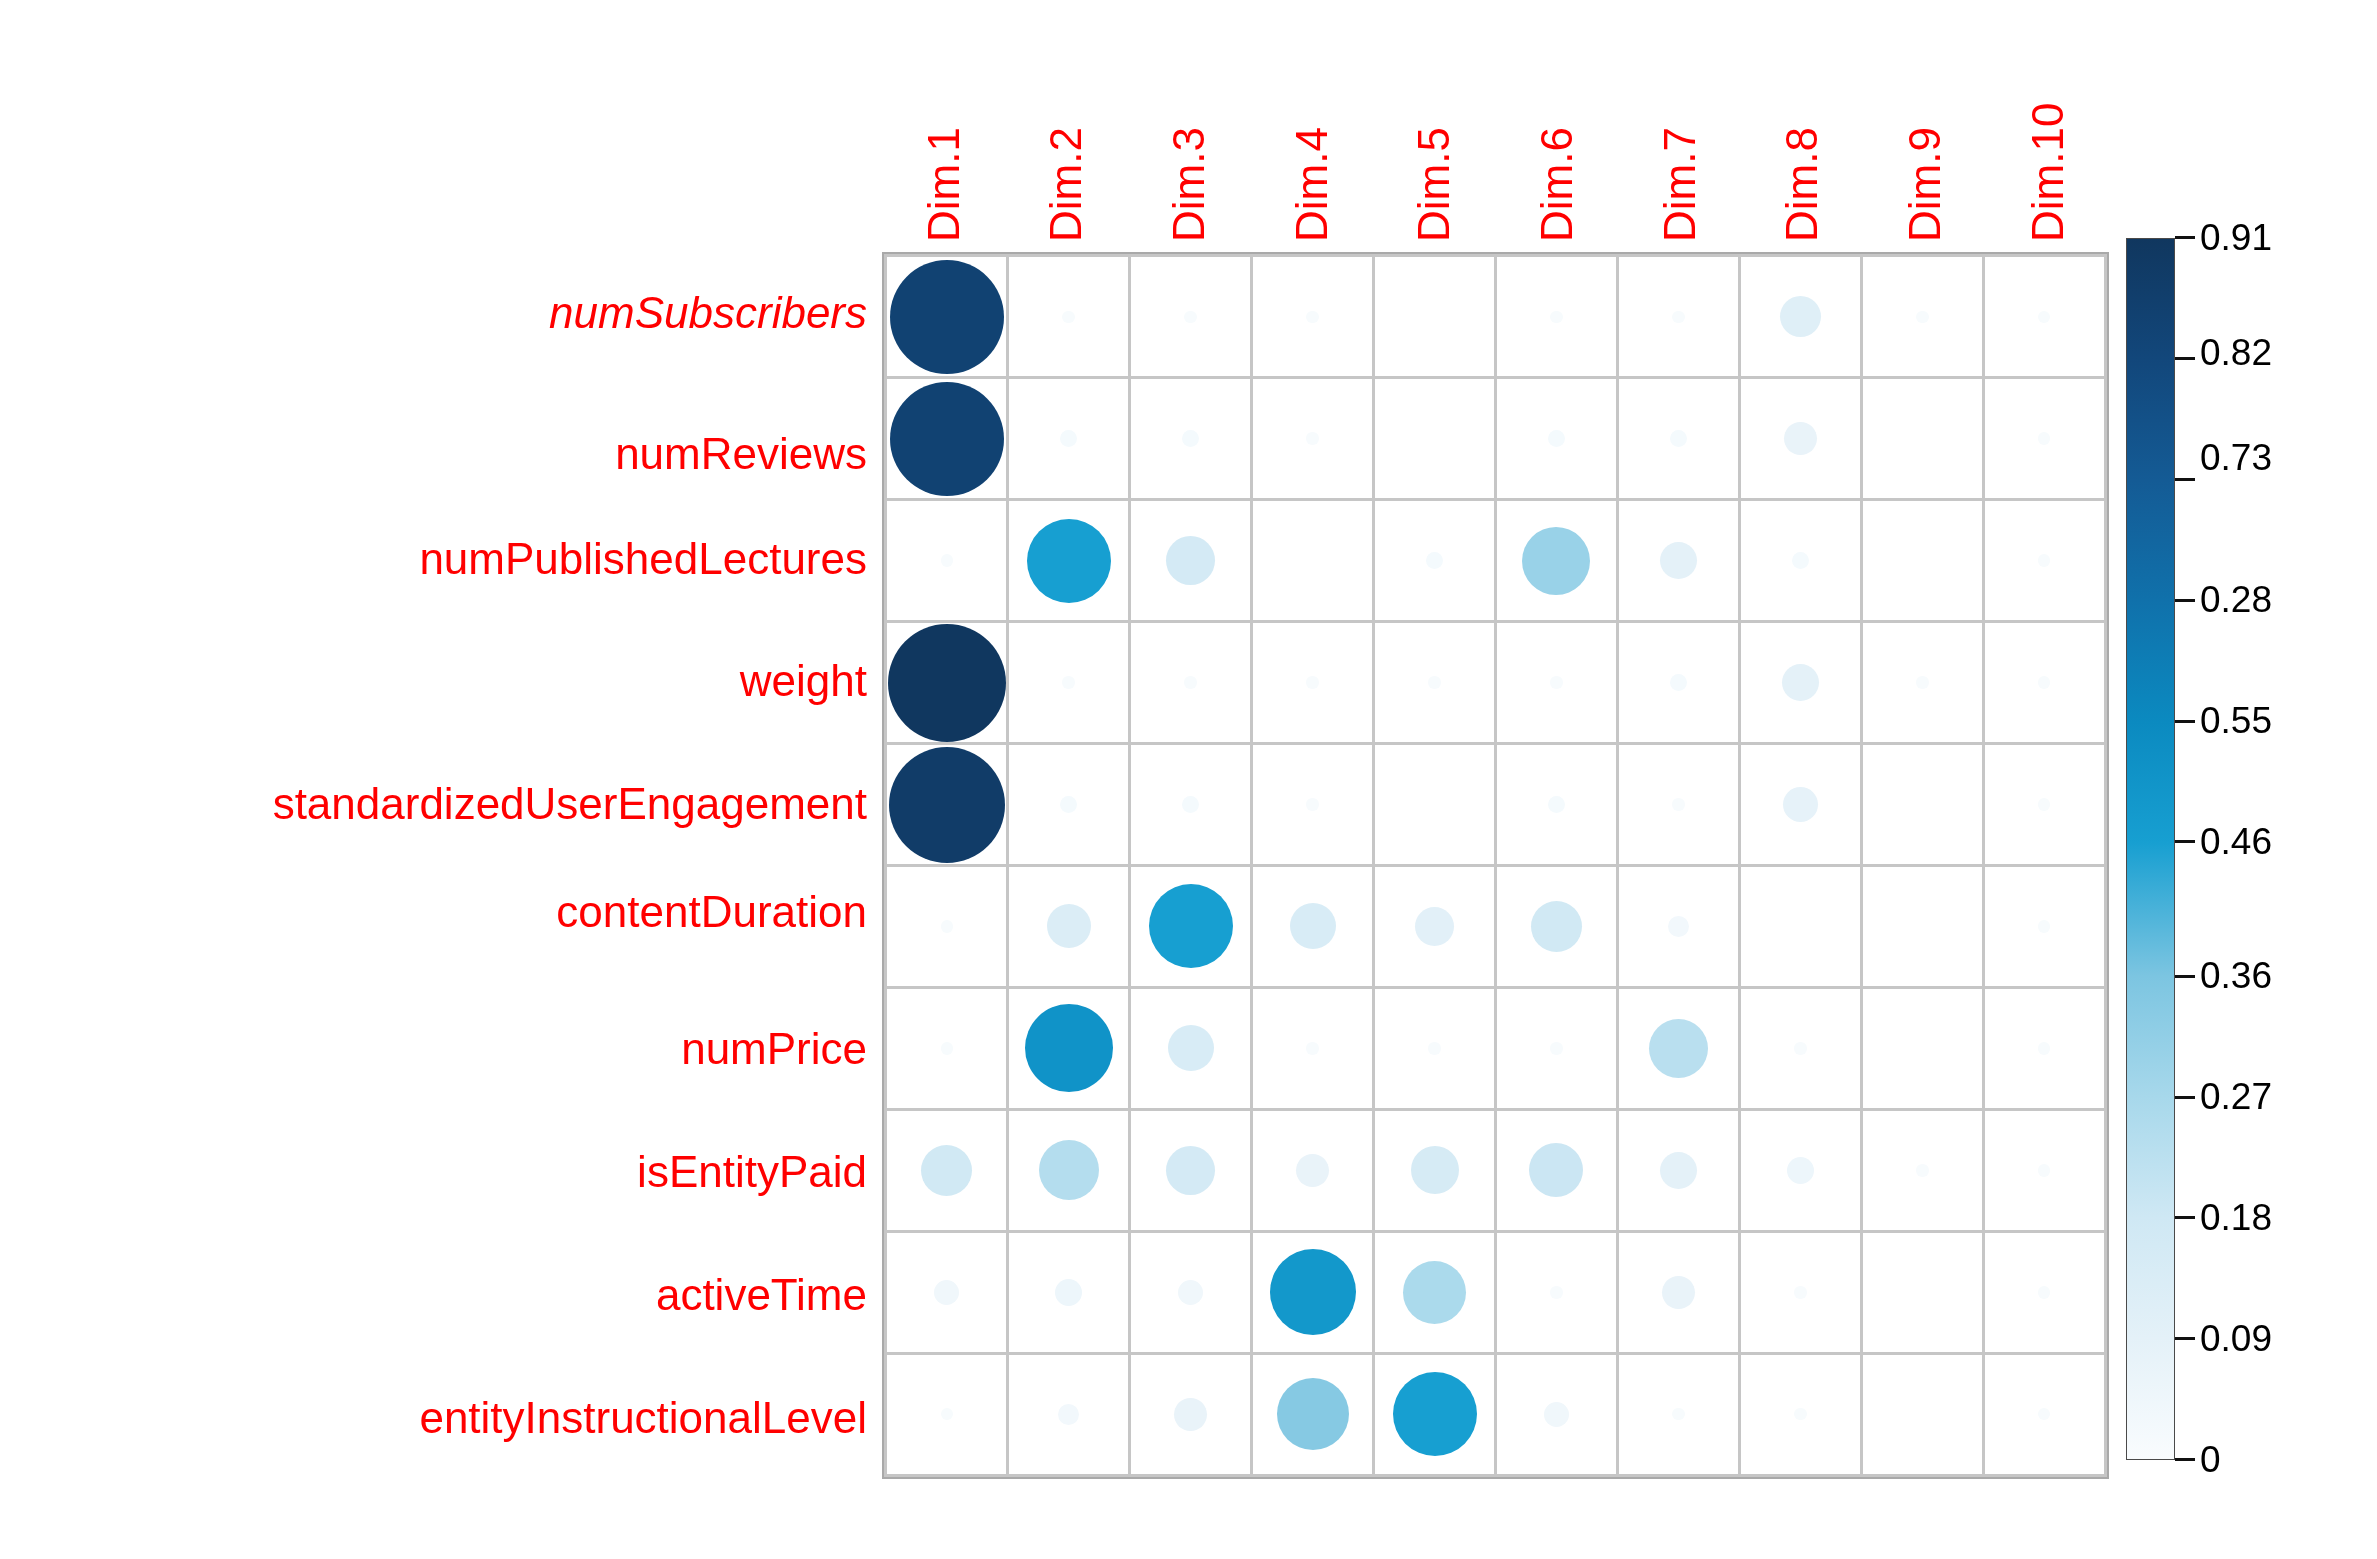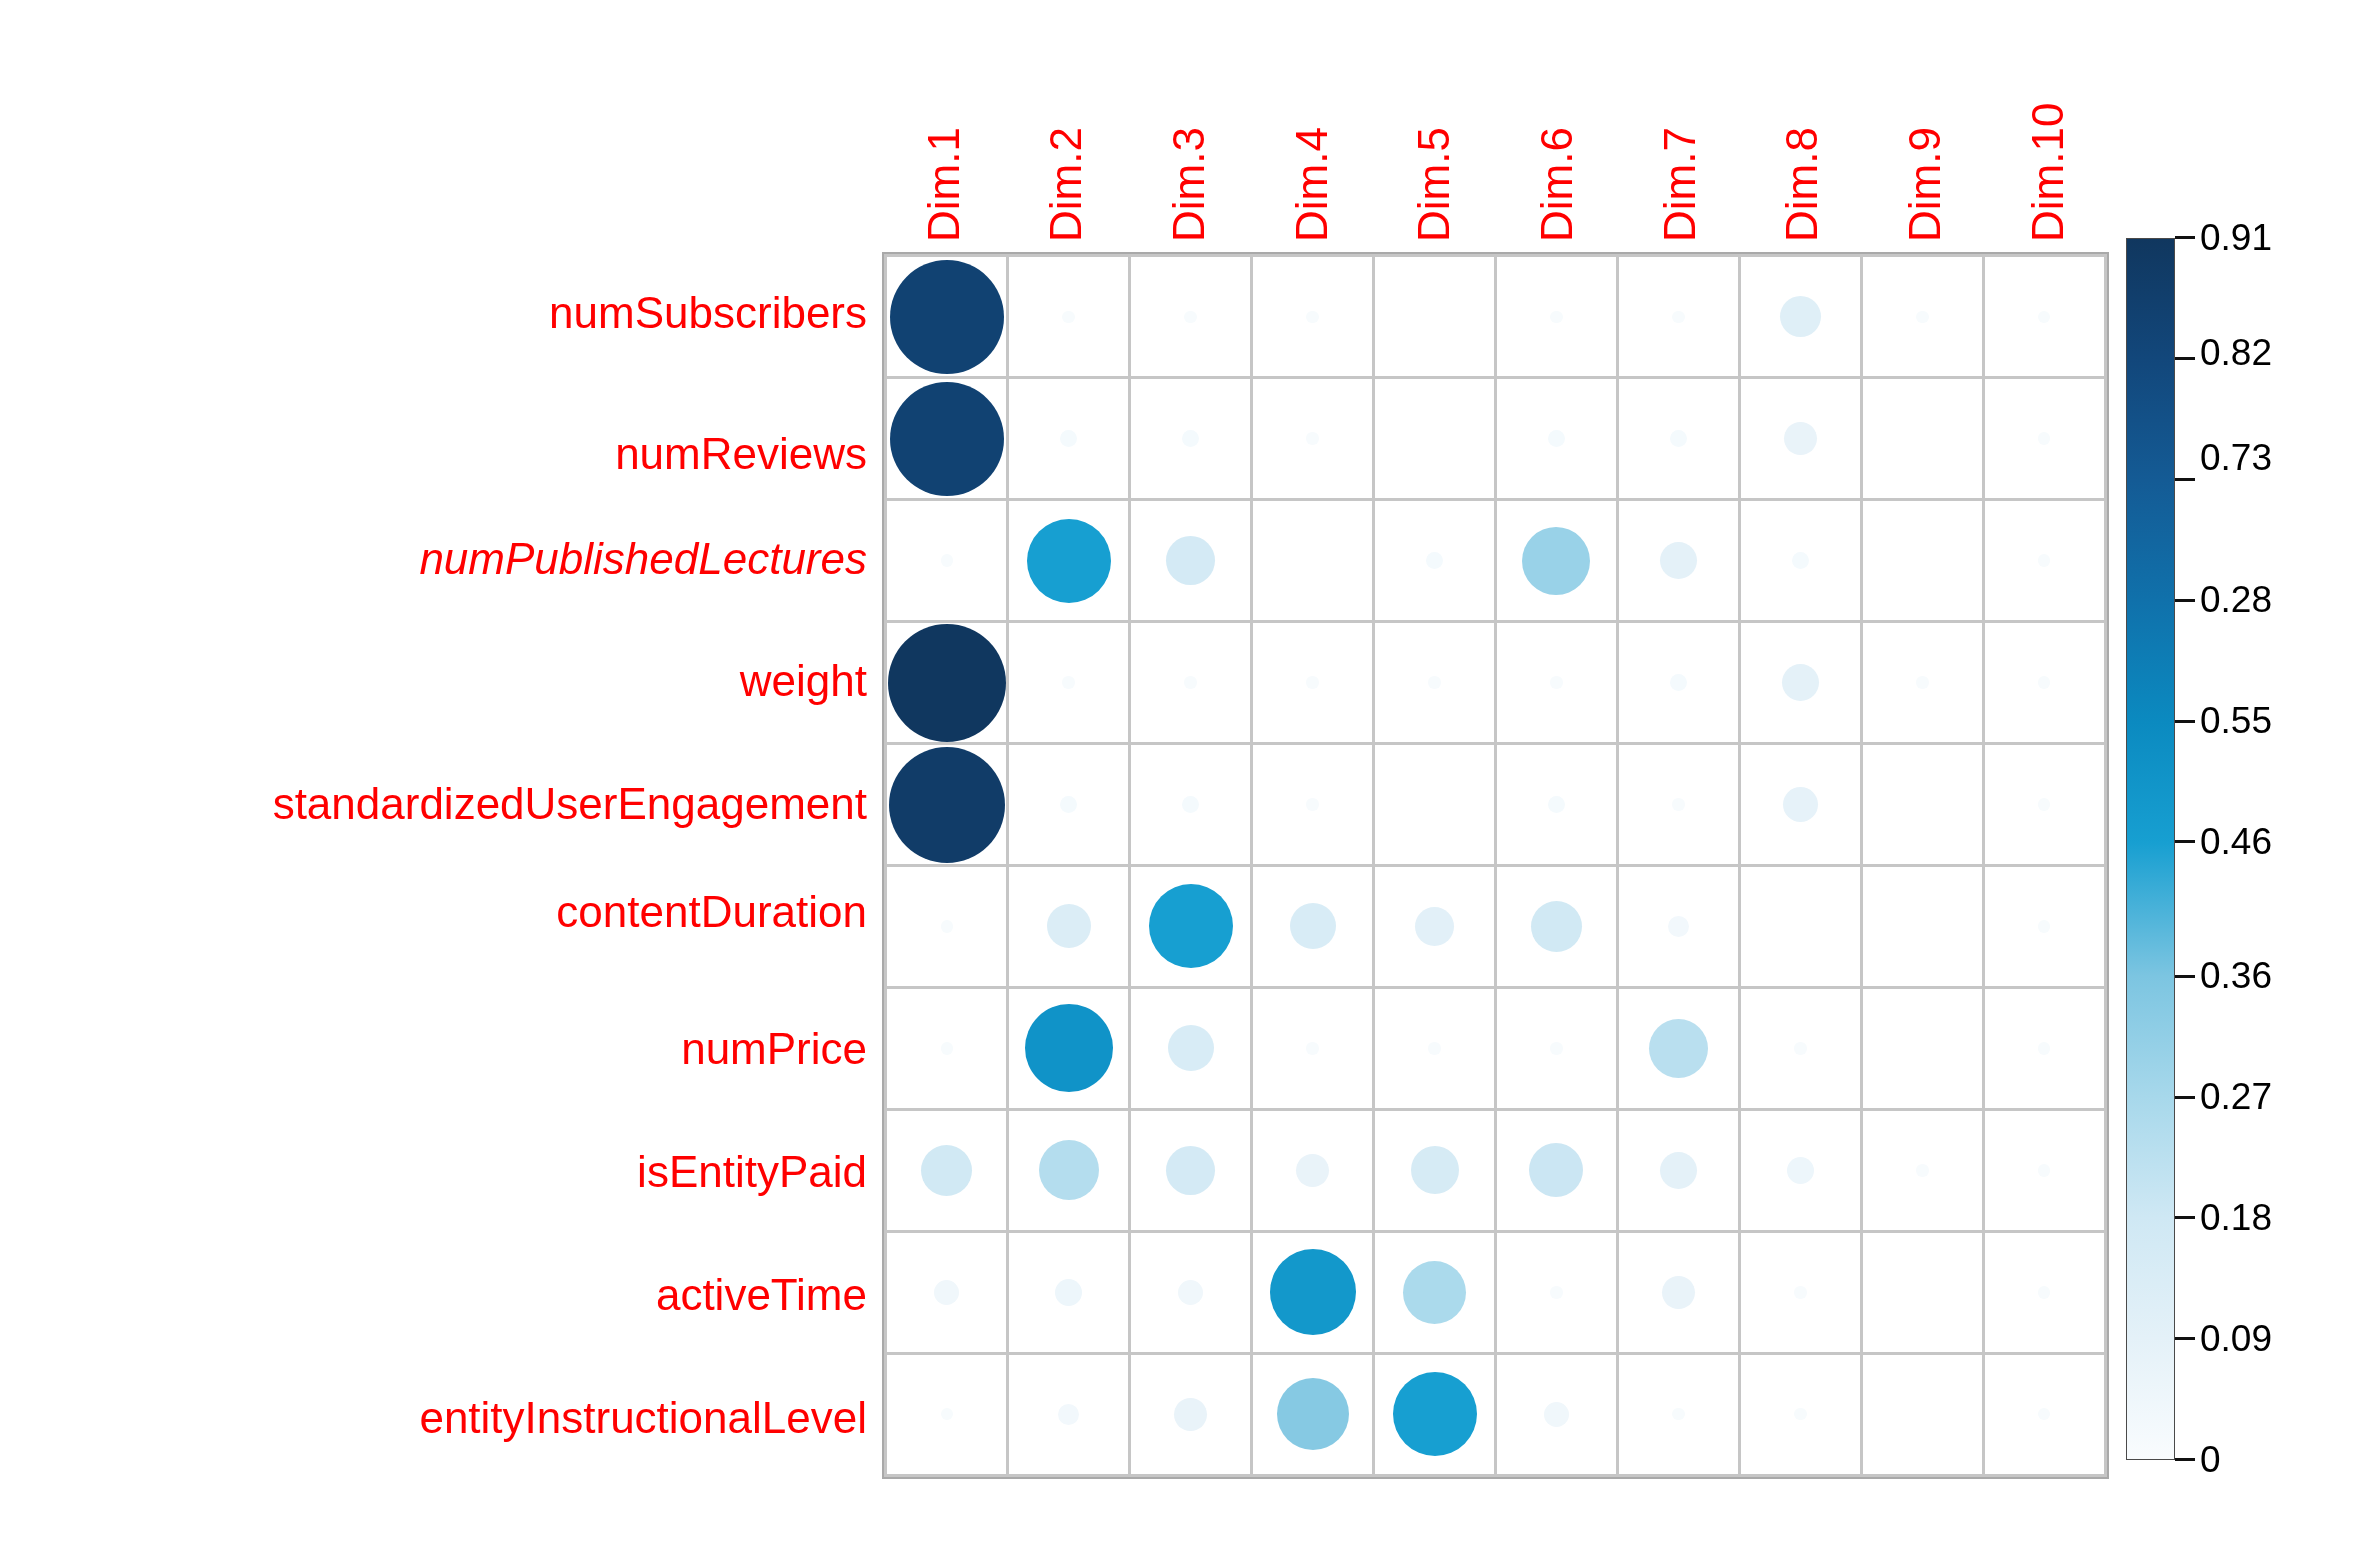--- a/index.html
+++ b/index.html
@@ -80,23 +80,23 @@
     font-size:37px;
     color:#000000;
     white-space:nowrap;
   }
 </style>
 </head>
 <body>
 
 <div id="canvas">
   <div id="row-labels">
-      <div class="row-label" style="top: 288px;">numSubscribers</div>
+      <div class="row-label" style="top: 288px; font-style: italic;">numSubscribers</div>
       <div class="row-label" style="top: 429px;">numReviews</div>
-      <div class="row-label" style="top: 534px; font-style: italic;">numPublishedLectures</div>
+      <div class="row-label" style="top: 534px;">numPublishedLectures</div>
       <div class="row-label" style="top: 656px;">weight</div>
       <div class="row-label" style="top: 779px;">standardizedUserEngagement</div>
       <div class="row-label" style="top: 887px;">contentDuration</div>
       <div class="row-label" style="top: 1024px;">numPrice</div>
       <div class="row-label" style="top: 1147px;">isEntityPaid</div>
       <div class="row-label" style="top: 1270px;">activeTime</div>
       <div class="row-label" style="top: 1393px;">entityInstructionalLevel</div>
     </div>
   <div id="col-labels">
       <div class="col-label" style="left: 919px; top: 242px;">Dim.1</div>

